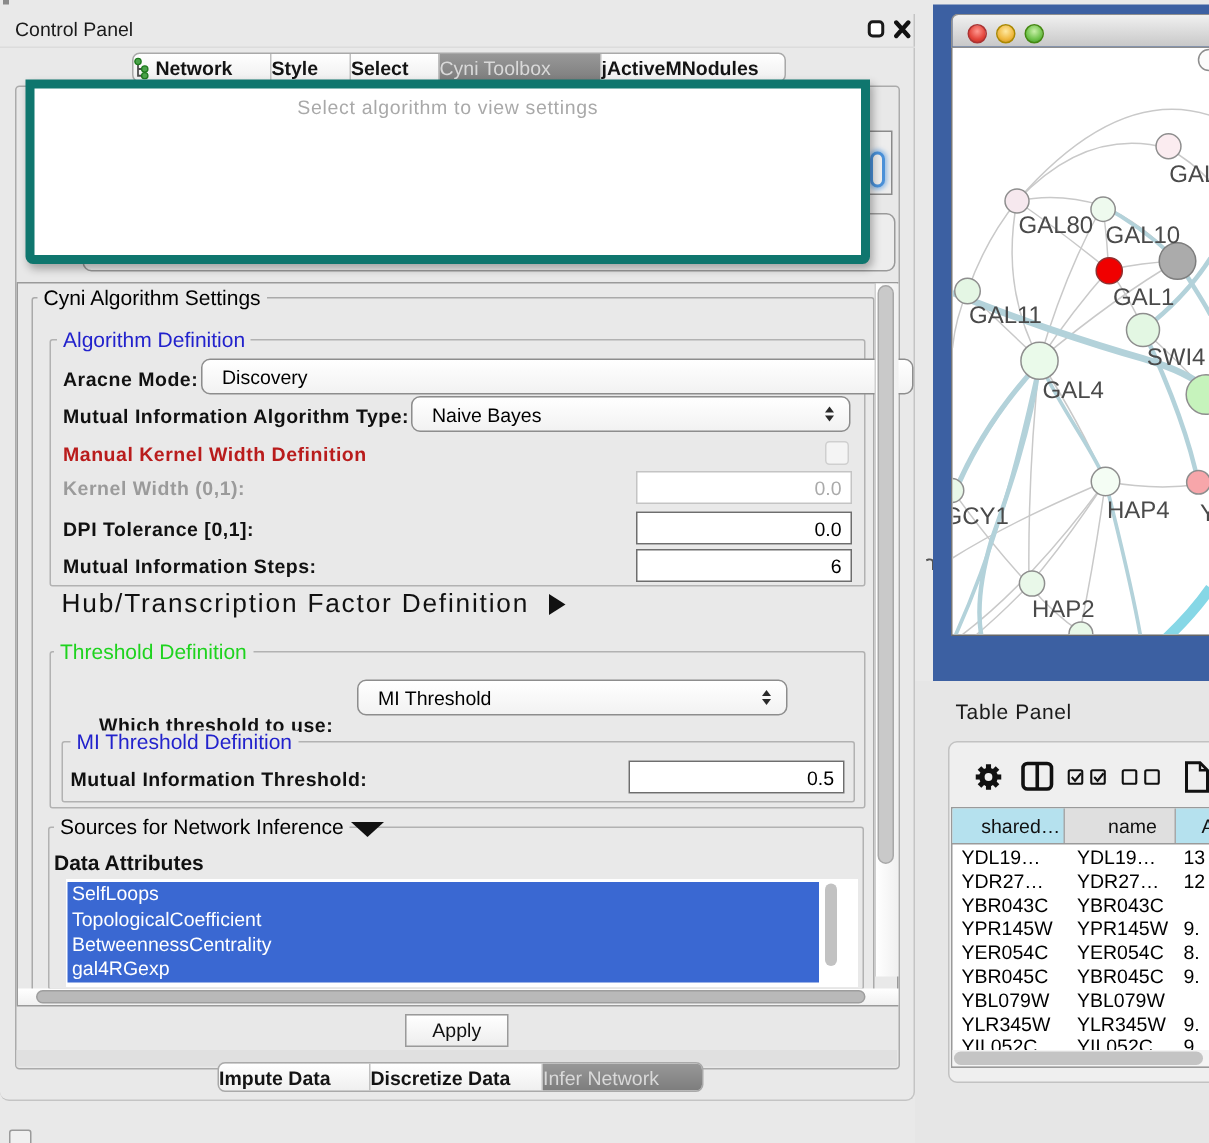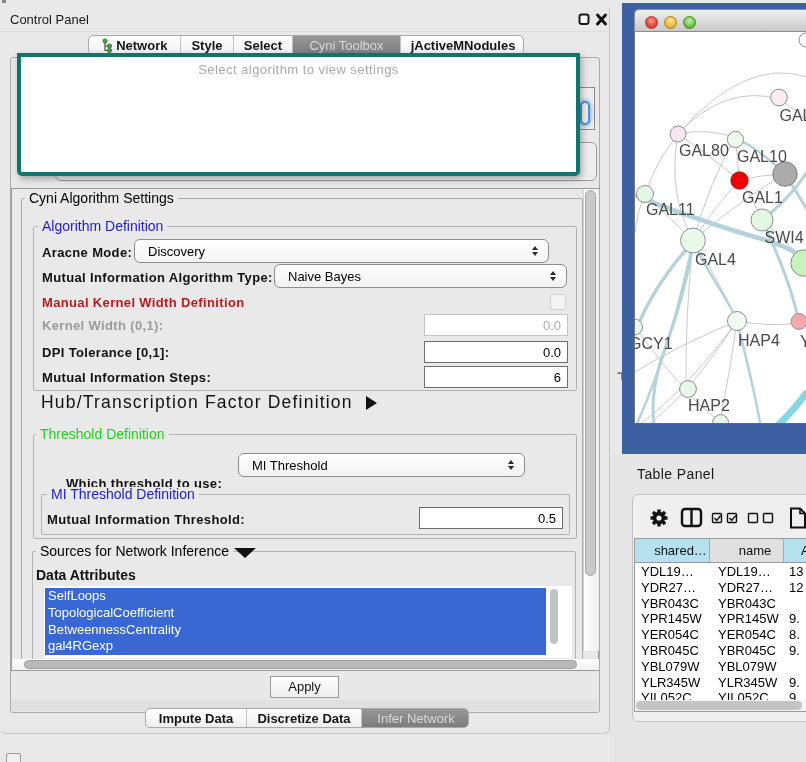--- a/index.html
+++ b/index.html
@@ -12,21 +12,21 @@
 .combo{position:absolute;border:1px solid #8d8d8d;border-radius:6px;
   background:linear-gradient(#ffffff,#f2f2f2);box-sizing:border-box}
 .combo .ct{position:absolute;left:13px;top:4px;font-size:13px;color:#000}
 .step{position:absolute;right:9px;top:5.5px;width:7px}
 .step .up,.step .dn{display:block;width:0;height:0;border-left:3.2px solid transparent;border-right:3.2px solid transparent}
 .step .up{border-bottom:4.2px solid #2a2a2a;margin-bottom:2.5px}
 .step .dn{border-top:4.2px solid #2a2a2a}
 .tfield{position:absolute;background:#fff;box-sizing:border-box;font-size:13px;text-align:right;padding:3px 6px 0 0}
 .seg{position:absolute;display:flex;border:1px solid #a9a9a9;border-radius:5px;
   background:linear-gradient(#ffffff,#efefef);box-sizing:border-box;overflow:hidden}
-.seg div{flex:none;text-align:center;font-size:13px;font-weight:bold;color:#141414;
+.seg div{flex:none;text-align:left;font-size:13px;font-weight:bold;color:#141414;
   border-right:1px solid #c0c0c0;box-sizing:border-box}
 .seg div:last-child{border-right:none}
 .seg .sel{background:linear-gradient(#989898,#7d7d7d);color:#d9d9d9;font-weight:normal}
 </style>
 </head>
 <body>
 
 <div class="abs" style="left:2px;top:0;width:4px;height:3px;background:#8a8a8a"></div>
 
 <div class="abs" style="left:0;top:9px;width:610px;height:725px;background:#e9e9e9;border:1px solid #c4c4c4;border-top:none;border-left:none;border-radius:0 0 6px 6px;box-sizing:border-box"></div>
@@ -64,21 +64,21 @@
 
 <div class="abs" style="left:11px;top:188px;width:588px;height:483px;border:1px solid #9a9a9a;background:#e9e9e9;box-sizing:border-box"></div>
 
 <div class="gbox" style="left:21px;top:198px;width:560px;height:465px;border-color:#aaaaaa"></div>
 <div class="gtitle" style="left:25px;top:191px;color:#000;font-size:14px;line-height:14px">Cyni Algorithm Settings</div>
 
 <div class="gbox" style="left:33px;top:226px;width:542px;height:163px"></div>
 <div class="gtitle" style="left:38px;top:219px;color:#2222cc;font-size:14px;line-height:14px">Algorithm Definition</div>
 
 <div class="abs bold" style="left:42px;top:245px">Aracne Mode:</div>
-<div class="combo" style="left:134px;top:239px;width:415px;height:24px">
+<div class="combo" style="left:134px;top:239px;width:475px;height:24px">
     <span class="ct">Discovery</span>
     <span class="step">
       <span class="up"></span>
       <span class="dn"></span>
     </span>
   </div>
 
 <div class="abs bold" style="left:42px;top:270px">Mutual Information Algorithm Type:</div>
 <div class="combo" style="left:274px;top:264px;width:293px;height:24px">
     <span class="ct">Naive Bayes</span>
@@ -140,21 +140,21 @@
 <div class="abs" style="left:270px;top:676px;width:67px;height:20px;border:1px solid #9a9a9a;border-radius:0;background:linear-gradient(#ffffff,#ededed);text-align:center;line-height:19px;font-size:13px">Apply</div>
 
 <div class="abs" style="left:11px;top:700px;width:587px;height:11px;background:#e0e0e0"></div>
 
 <div class="seg" style="left:145px;top:708px;width:324px;height:20px">
   <div style="width:101px;line-height:19px">Impute Data</div>
   <div style="width:115px;line-height:19px">Discretize Data</div>
   <div class="sel" style="width:108px;line-height:19px">Infer Network</div>
 </div>
 
-<div class="abs" style="left:17px;top:53px;width:563px;height:123px;background:#ffffff;border:4px solid #0f766e;border-radius:0 0 5px 5px;box-shadow:2px 3px 6px rgba(0,0,0,0.3);box-sizing:border-box;z-index:50">
+<div class="abs" style="left:17px;top:53px;width:563px;height:123px;background:#ffffff;border:6px solid #0f766e;border-radius:0 0 5px 5px;box-shadow:2px 3px 6px rgba(0,0,0,0.3);box-sizing:border-box;z-index:50">
   <div style="position:absolute;left:0;top:5px;width:100%;text-align:center;color:#a9a9a9;font-size:13px;letter-spacing:0.45px">Select algorithm to view settings</div>
 </div>
 
 <svg class="abs" style="left:617px;top:372px" width="6" height="8" viewBox="0 0 6 8">
     <path d="M5,8 V3 Q5,0.5 2,1 L0.5,1.5" fill="none" stroke="#555" stroke-width="1.3"></path>
   </svg>
 
 <div class="abs" style="left:622px;top:3px;width:184px;height:451px;background:#3c60a2"></div>
 
 <div class="abs" style="left:634px;top:9px;width:172px;height:23px;border-radius:5px 0 0 0;background:linear-gradient(#f0f0f0,#c8c8c8);border:1px solid #8e8e8e;border-right:none;box-sizing:border-box"></div>

